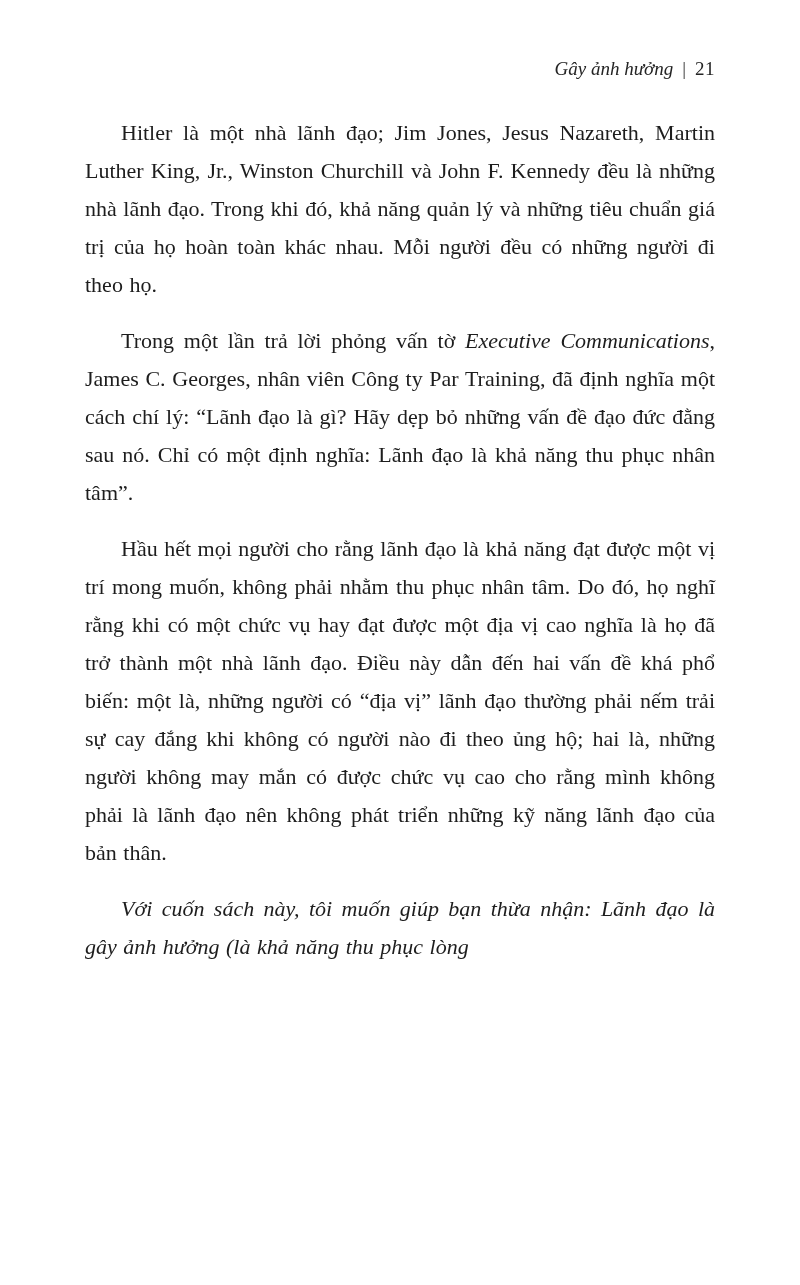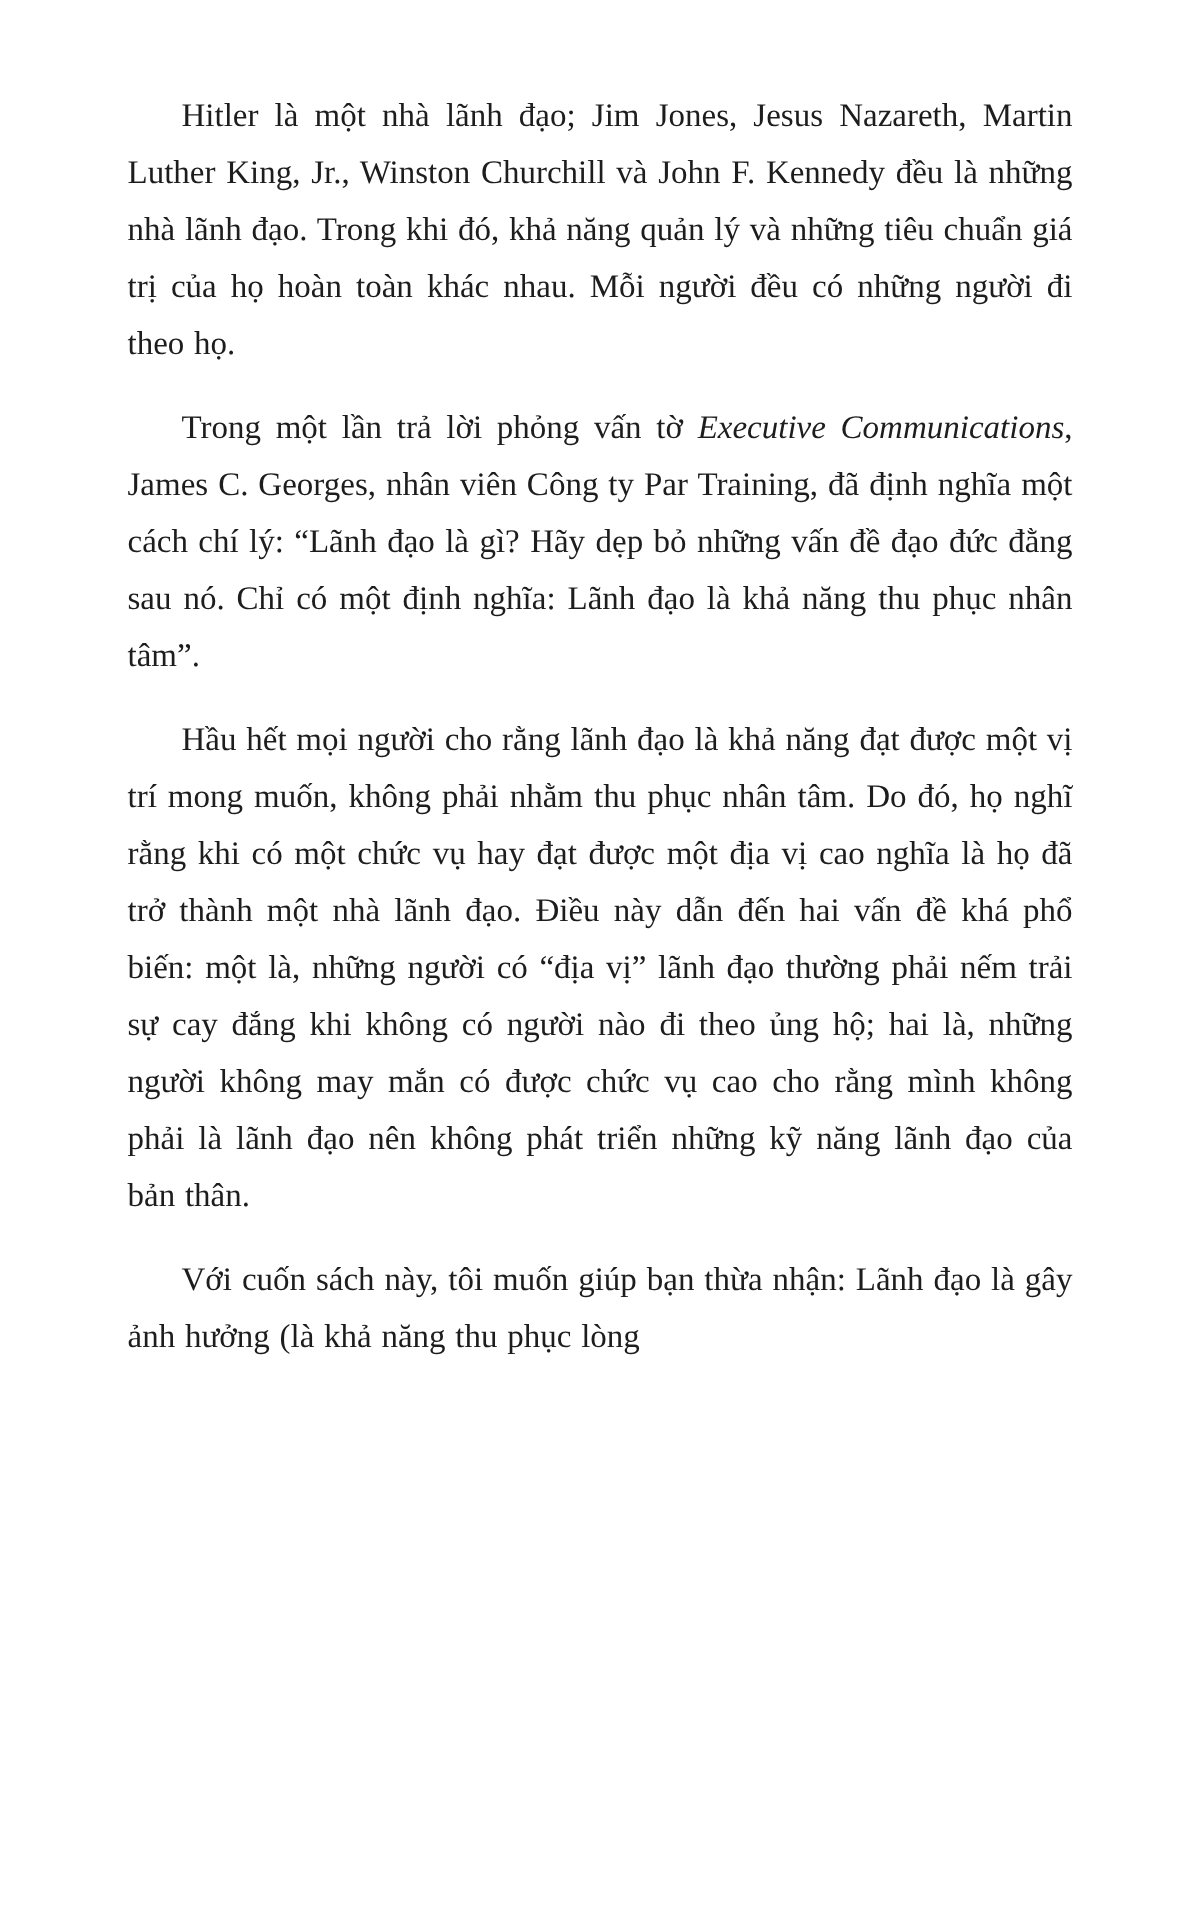--- a/index.html
+++ b/index.html
@@ -45,30 +45,36 @@
   .body-text p.para {
     margin: 0 0 18px 0;
     font-size: 22px;
     line-height: 38px;
     text-align: justify;
     text-indent: 36px;
     word-spacing: 1px;
   }
   .body-text p.para:last-child {
     margin-bottom: 0;
+    font-style: italic;
   }
   .body-text em {
     font-style: italic;
   }
 </style>
 </head>
 <body>
 
 <div class="page">
 
+  <div class="page-header">
+    <span class="running-title">Gây ảnh hưởng</span>
+    <span class="separator">|</span>
+    <span class="page-number">21</span>
+  </div>
 
   <div class="body-text">
 
     <p class="para">Hitler là một nhà lãnh đạo; Jim Jones, Jesus Nazareth, Martin Luther King, Jr., Winston Churchill và John F. Kennedy đều là những nhà lãnh đạo. Trong khi đó, khả năng quản lý và những tiêu chuẩn giá trị của họ hoàn toàn khác nhau. Mỗi người đều có những người đi theo họ.</p>
 
     <p class="para"><span>Trong một lần trả lời phỏng vấn tờ </span><em>Executive Communications</em><span>, James C. Georges, nhân viên Công ty Par Training, đã định nghĩa một cách chí lý: “Lãnh đạo là gì? Hãy dẹp bỏ những vấn đề đạo đức đằng sau nó. Chỉ có một định nghĩa: Lãnh đạo là khả năng thu phục nhân tâm”.</span></p>
 
 
     <p class="para">Hầu hết mọi người cho rằng lãnh đạo là khả năng đạt được một vị trí mong muốn, không phải nhằm thu phục nhân tâm. Do đó, họ nghĩ rằng khi có một chức vụ hay đạt được một địa vị cao nghĩa là họ đã trở thành một nhà lãnh đạo. Điều này dẫn đến hai vấn đề khá phổ biến: một là, những người có “địa vị” lãnh đạo thường phải nếm trải sự cay đắng khi không có người nào đi theo ủng hộ; hai là, những người không may mắn có được chức vụ cao cho rằng mình không phải là lãnh đạo nên không phát triển những kỹ năng lãnh đạo của bản thân.</p>
 

